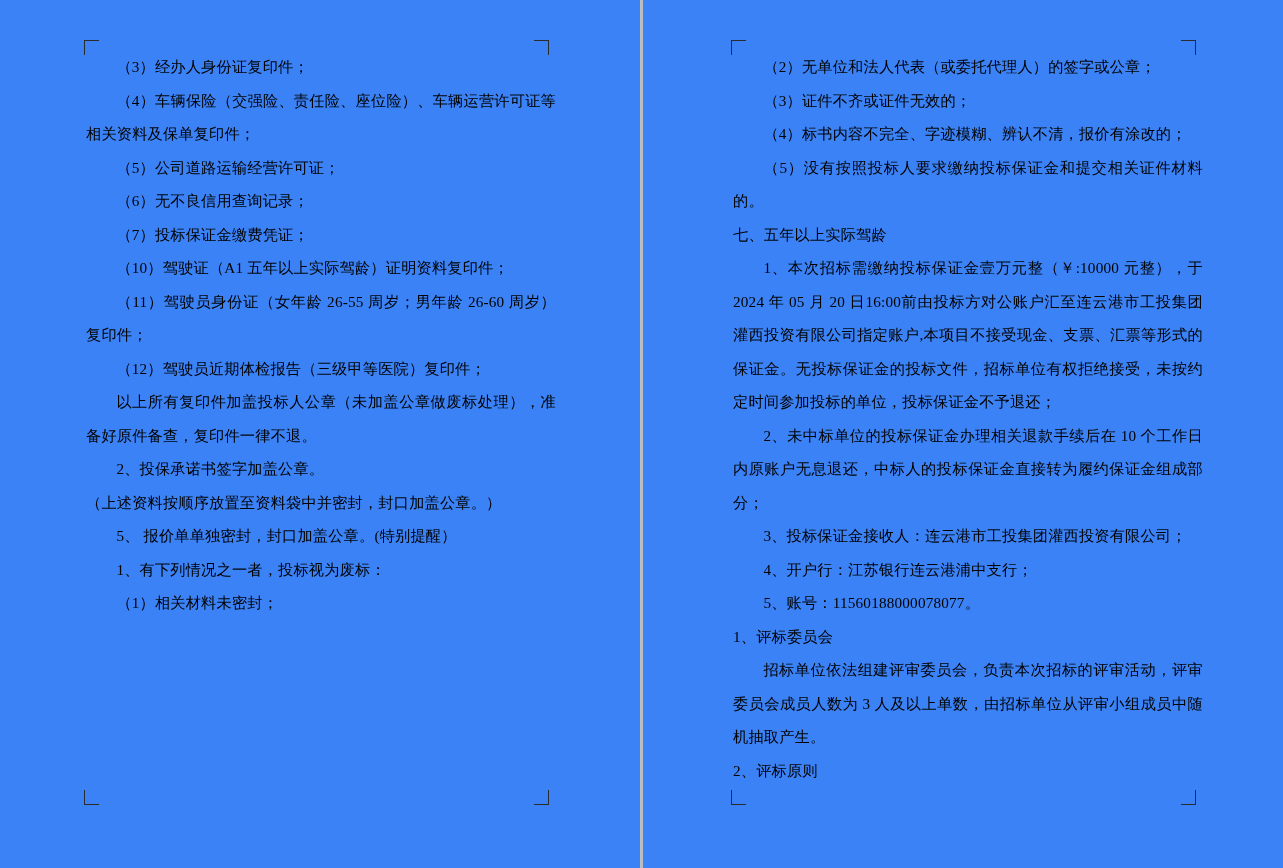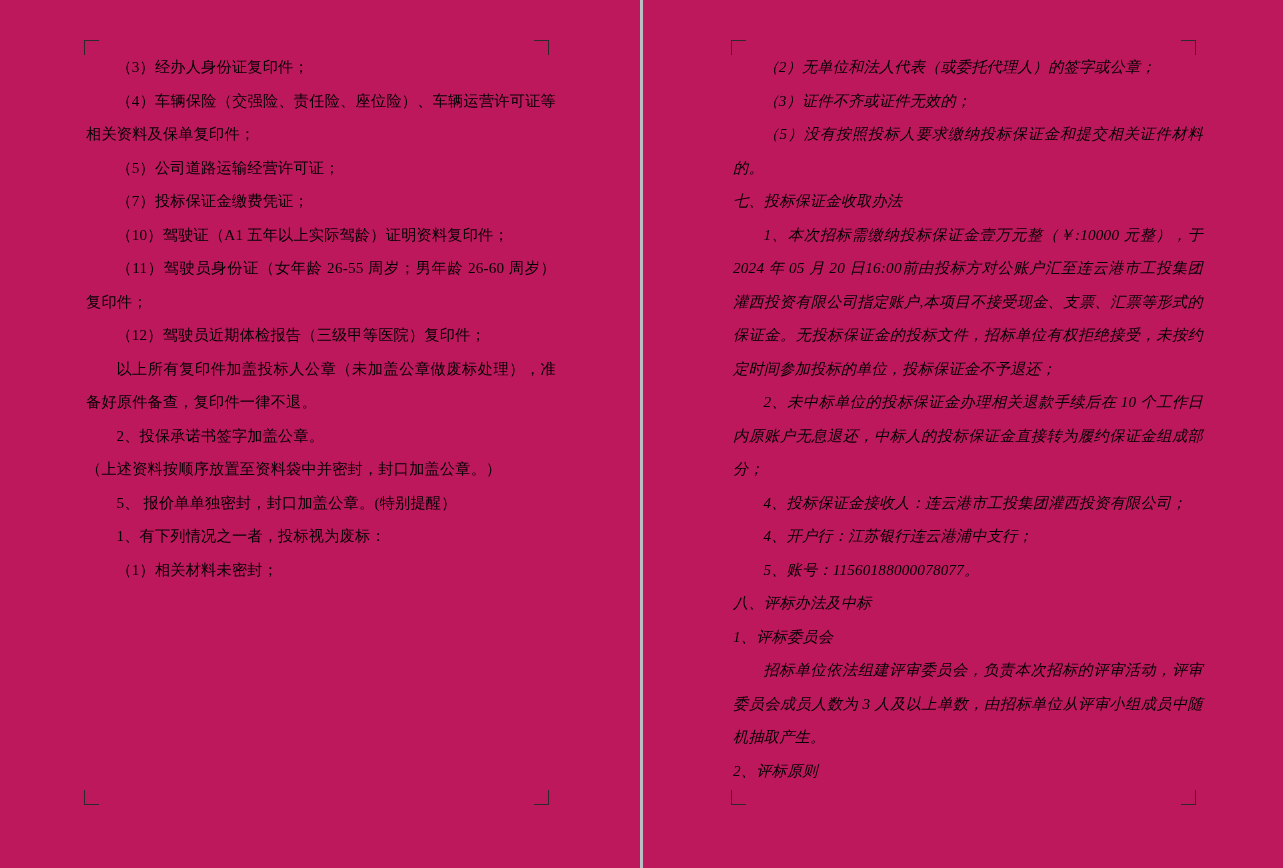--- a/index.html
+++ b/index.html
@@ -13,38 +13,37 @@
     font-family: "Liberation Serif", "DejaVu Serif", serif;
     overflow: hidden;
   }
   .spread {
     display: flex;
     width: 1283px;
     height: 868px;
     background: #c9cdd2;
   }
   .page {
-    background: #be185d;
+    background: #3b82f6;
     position: relative;
     height: 868px;
     box-sizing: border-box;
   }
   .page-left {
     width: 640px;
     padding: 0;
   }
   .gutter {
     width: 3px;
     background: #b9bec4;
     height: 868px;
   }
   .page-right {
     width: 640px;
     padding: 13px;
-    font-style: italic;
   }
   .crop {
     position: absolute;
     width: 14px;
     height: 14px;
   }
   .crop.tl { border-left: 1px solid #2b2b2b; border-top: 1px solid #2b2b2b; }
   .crop.tr { border-right: 1px solid #2b2b2b; border-top: 1px solid #2b2b2b; }
   .crop.bl { border-left: 1px solid #2b2b2b; border-bottom: 1px solid #2b2b2b; }
   .crop.br { border-right: 1px solid #2b2b2b; border-bottom: 1px solid #2b2b2b; }
@@ -87,20 +86,21 @@
 
   <div class="page page-left">
     <div class="crop tl"></div>
     <div class="crop tr"></div>
     <div class="crop bl"></div>
     <div class="crop br"></div>
     <div class="textbody">
       <p class="para indent2">（3）经办人身份证复印件；</p>
       <p class="para indent2">（4）车辆保险（交强险、责任险、座位险）、车辆运营许可证等相关资料及保单复印件；</p>
       <p class="para indent2">（5）公司道路运输经营许可证；</p>
+      <p class="para indent2">（6）无不良信用查询记录；</p>
       <p class="para indent2">（7）投标保证金缴费凭证；</p>
       <p class="para indent2">（10）驾驶证（A1 五年以上实际驾龄）证明资料复印件；</p>
       <p class="para indent2">（11）驾驶员身份证（女年龄 26-55 周岁；男年龄 26-60 周岁）复印件；</p>
       <p class="para indent2">（12）驾驶员近期体检报告（三级甲等医院）复印件；</p>
       <p class="para indent2">以上所有复印件加盖投标人公章（未加盖公章做废标处理），准备好原件备查，复印件一律不退。</p>
       <p class="para indent2">2、投保承诺书签字加盖公章。</p>
       <p class="para indent0">（上述资料按顺序放置至资料袋中并密封，封口加盖公章。）</p>
       <p class="para indent2">5、 报价单单独密封，封口加盖公章。(特别提醒）</p>
       <p class="para indent2">1、有下列情况之一者，投标视为废标：</p>
       <p class="para indent2">（1）相关材料未密封；</p>
@@ -110,27 +110,27 @@
   <div class="gutter"></div>
 
   <div class="page page-right">
     <div class="crop tl"></div>
     <div class="crop tr"></div>
     <div class="crop bl"></div>
     <div class="crop br"></div>
     <div class="textbody">
       <p class="para indent2">（2）无单位和法人代表（或委托代理人）的签字或公章；</p>
       <p class="para indent2">（3）证件不齐或证件无效的；</p>
+      <p class="para indent2">（4）标书内容不完全、字迹模糊、辨认不清，报价有涂改的；</p>
       <p class="para indent2">（5）没有按照投标人要求缴纳投标保证金和提交相关证件材料的。</p>
-      <p class="para indent0">七、投标保证金收取办法</p>
+      <p class="para indent0">七、五年以上实际驾龄</p>
       <p class="para indent2">1、本次招标需缴纳投标保证金壹万元整（￥:10000 元整），于 2024 年 05 月 20 日16:00前由投标方对公账户汇至连云港市工投集团灌西投资有限公司指定账户,本项目不接受现金、支票、汇票等形式的保证金。无投标保证金的投标文件，招标单位有权拒绝接受，未按约定时间参加投标的单位，投标保证金不予退还；</p>
       <p class="para indent2">2、未中标单位的投标保证金办理相关退款手续后在 10 个工作日内原账户无息退还，中标人的投标保证金直接转为履约保证金组成部分；</p>
-      <p class="para indent2">4、投标保证金接收人：连云港市工投集团灌西投资有限公司；</p>
+      <p class="para indent2">3、投标保证金接收人：连云港市工投集团灌西投资有限公司；</p>
       <p class="para indent2">4、开户行：江苏银行连云港浦中支行；</p>
       <p class="para indent2">5、账号：11560188000078077。</p>
-      <p class="para indent0">八、评标办法及中标</p>
       <p class="para indent0">1、评标委员会</p>
       <p class="para indent2">招标单位依法组建评审委员会，负责本次招标的评审活动，评审委员会成员人数为 3 人及以上单数，由招标单位从评审小组成员中随机抽取产生。</p>
       <p class="para indent0">2、评标原则</p>
     </div>
   </div>
 
 </div>
 
 </body></html>

